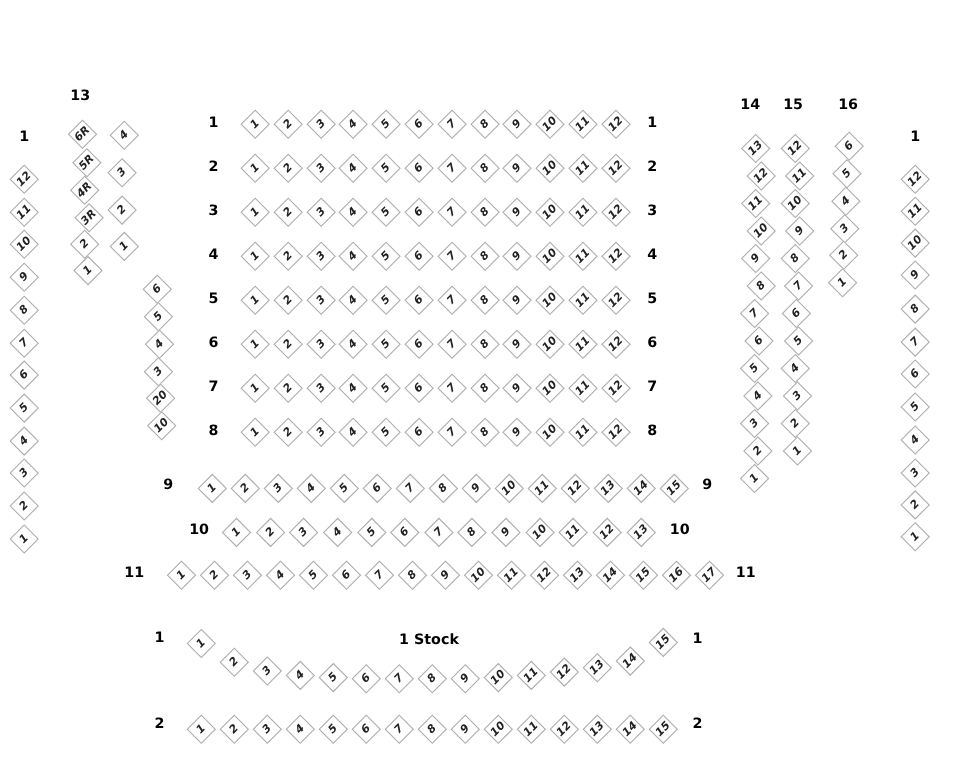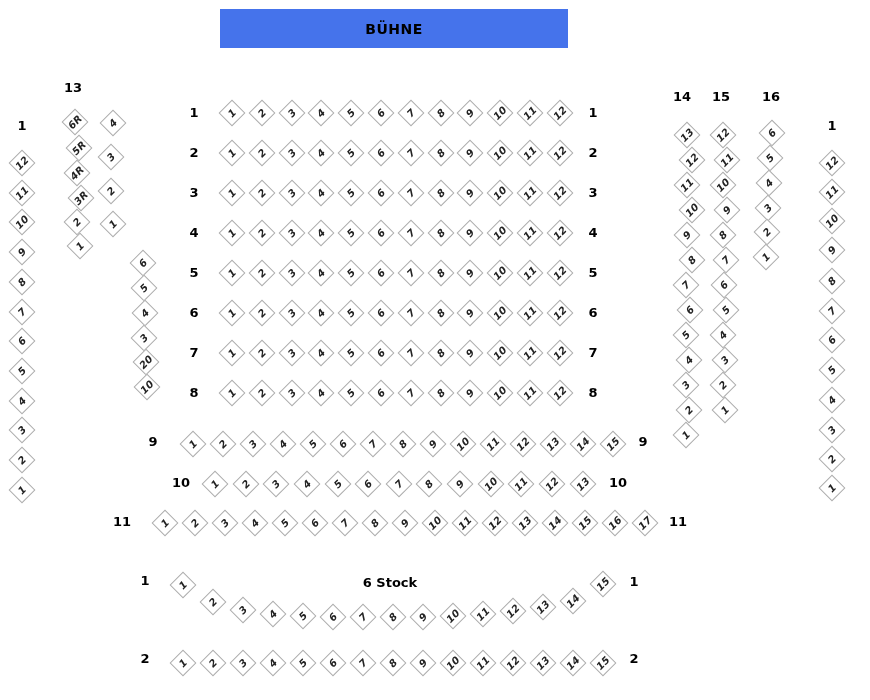--- a/index.html
+++ b/index.html
@@ -32,24 +32,21 @@
   }
   #floor-label {
     position:absolute; left:390px; top:582px; transform:translate(-50%,-50%);
     font-size:13px; font-weight:700; color:#000; white-space:nowrap;
   }
 </style>
 </head>
 <body>
 
 <div id="plan">
-  <div class="stage">
-    <span>BÜHNE</span>
-  </div>
-  <div id="floor-label">6 Stock</div>
+  <div id="floor-label">1 Stock</div>
   <div id="groups">
       <div>
         <div class="rlabel" style="left: 22px; top: 125px;">1</div>
         <div class="seat" style="left: 22px; top: 163px;">
           <span>12</span>
         </div>
         <div class="seat" style="left: 22px; top: 193px;">
           <span>11</span>
         </div>
         <div class="seat" style="left: 22px; top: 222px;">

